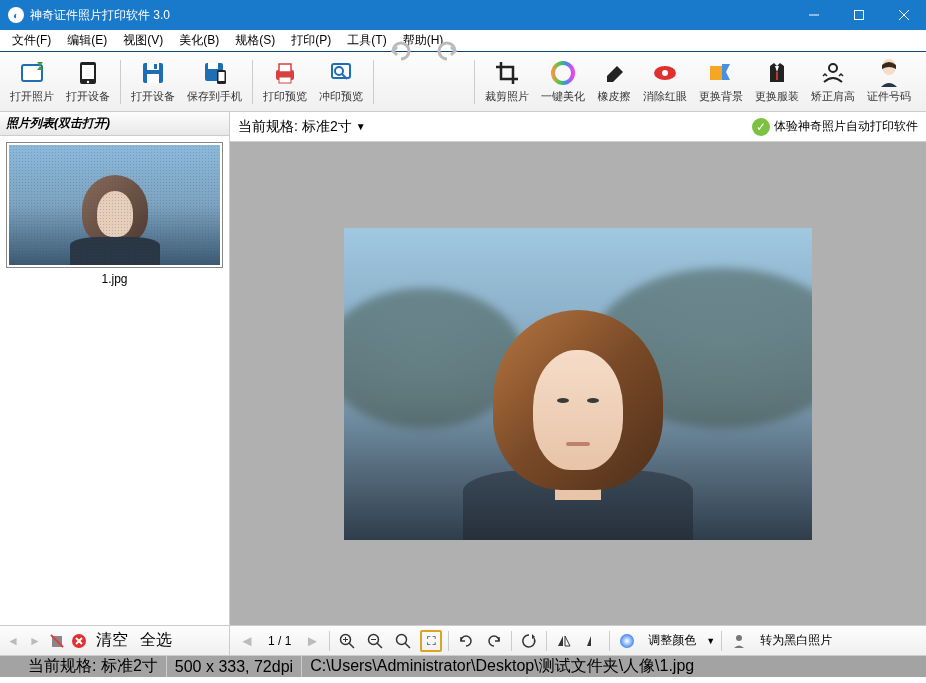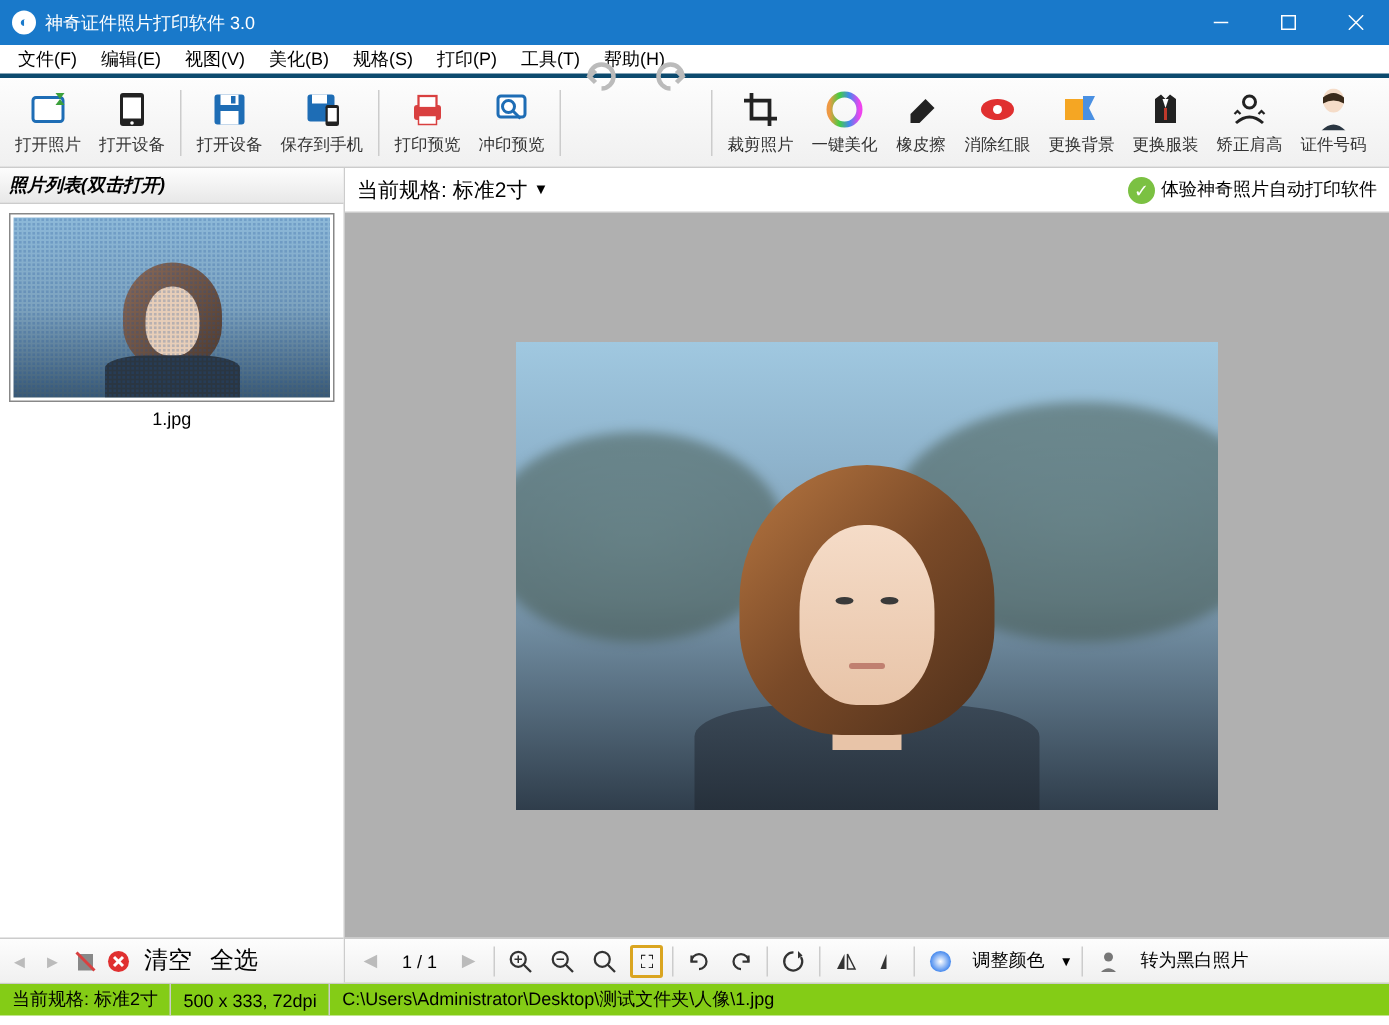--- a/index.html
+++ b/index.html
@@ -5,21 +5,21 @@
 * { margin: 0; padding: 0; box-sizing: border-box; font-family: "Microsoft YaHei", "SimSun", sans-serif; }
 body { width: 926px; height: 683px; background: #fff; overflow: hidden; font-size: 12px; }
 
 .titlebar { height: 30px; background: #1979CA; color: #fff; display: flex; align-items: center; padding: 0 0 0 8px; }
 .titlebar .app-icon { width: 16px; height: 16px; border-radius: 50%; background: #fff; margin-right: 6px; display: flex; align-items: center; justify-content: center; color: #1979CA; font-size: 10px; }
 .titlebar .title { flex: 1; font-size: 12px; }
 .win-controls { display: flex; height: 100%; }
 .win-btn { width: 45px; height: 30px; display: flex; align-items: center; justify-content: center; cursor: pointer; }
 .win-btn svg { width: 10px; height: 10px; }
 
-.menubar { height: 22px; background: #fff; border-bottom: 3px solid #0c4a6e; display: flex; align-items: center; padding: 0 4px; }
+.menubar { height: 22px; background: #fff; border-bottom: 1px solid #0c4a6e; display: flex; align-items: center; padding: 0 4px; }
 .menu-item { padding: 2px 8px; cursor: pointer; font-size: 12px; color: #000; }
 
 .toolbar { height: 60px; background: linear-gradient(#fdfdfd,#f0f0f0); border-bottom: 1px solid #ccc; display: flex; align-items: center; padding: 0 4px; }
 .tool-btn { display: flex; flex-direction: column; align-items: center; justify-content: center; padding: 2px 6px; cursor: pointer; min-width: 46px; height: 56px; border-radius: 3px; }
 .tool-btn .icon { width: 28px; height: 28px; display: flex; align-items: center; justify-content: center; font-size: 24px; }
 .tool-btn .label { font-size: 11px; color: #333; margin-top: 2px; white-space: nowrap; }
 .tool-btn.disabled .label { color: #aaa; margin-top: 47px; }
 .tool-sep { width: 1px; height: 44px; background: #ccc; margin: 0 4px; }
 
 .main { display: flex; height: 543px; }
@@ -53,21 +53,21 @@
 .eye { position: absolute; width: 12px; height: 5px; background: #3a3a3a; border-radius: 50%; top: 48px; }
 .eye.l { left: 24px; } .eye.r { right: 24px; }
 .mouth { position: absolute; width: 24px; height: 4px; background: #C08070; border-radius: 3px; top: 92px; left: 50%; transform: translateX(-50%); }
 
 .canvas-footer { height: 30px; border-top: 1px solid #ccc; display: flex; align-items: center; padding: 0 6px; gap: 6px; background: linear-gradient(#fdfdfd,#f0f0f0); }
 .cf-sep { width: 1px; height: 20px; background: #ccc; }
 .cf-btn { width: 22px; height: 22px; display: flex; align-items: center; justify-content: center; cursor: pointer; border-radius: 2px; font-size: 15px; }
 .cf-text { font-size: 12px; padding: 0 4px; }
 .fit-btn { border: 2px solid #daa520; padding: 0 2px; font-size: 12px; color: #000; }
 
-.statusbar { height: 22px; border-top: 1px solid #ccc; display: flex; align-items: center; font-size: 12px; background: #84cc16; }
+.statusbar { height: 22px; border-top: 1px solid #ccc; display: flex; align-items: center; font-size: 16px; background: #a3a3a3; padding-left: 20px; }
 .status-cell { padding: 0 8px; border-right: 1px solid #ccc; height: 100%; display: flex; align-items: center; }
 .status-cell:last-child { border-right: none; flex: 1; }
 
 
 .t-person { position: absolute; left: 50%; bottom: 0; transform: translateX(-50%); width: 100px; height: 100px; }
 .t-hair { position: absolute; top: 10px; left: 50%; transform: translateX(-50%); width: 66px; height: 70px; background: linear-gradient(135deg,#8B6B5A,#4E3A2E); border-radius: 50% 50% 40% 40%; }
 .t-face { position: absolute; top: 26px; left: 50%; transform: translateX(-50%); width: 36px; height: 46px; background: #E8CEB8; border-radius: 48% 48% 42% 42%; }
 .t-torso { position: absolute; bottom: 0; left: 50%; transform: translateX(-50%); width: 90px; height: 28px; background: #2A3642; border-radius: 30% 30% 0 0; }
 </style>
 </head>

